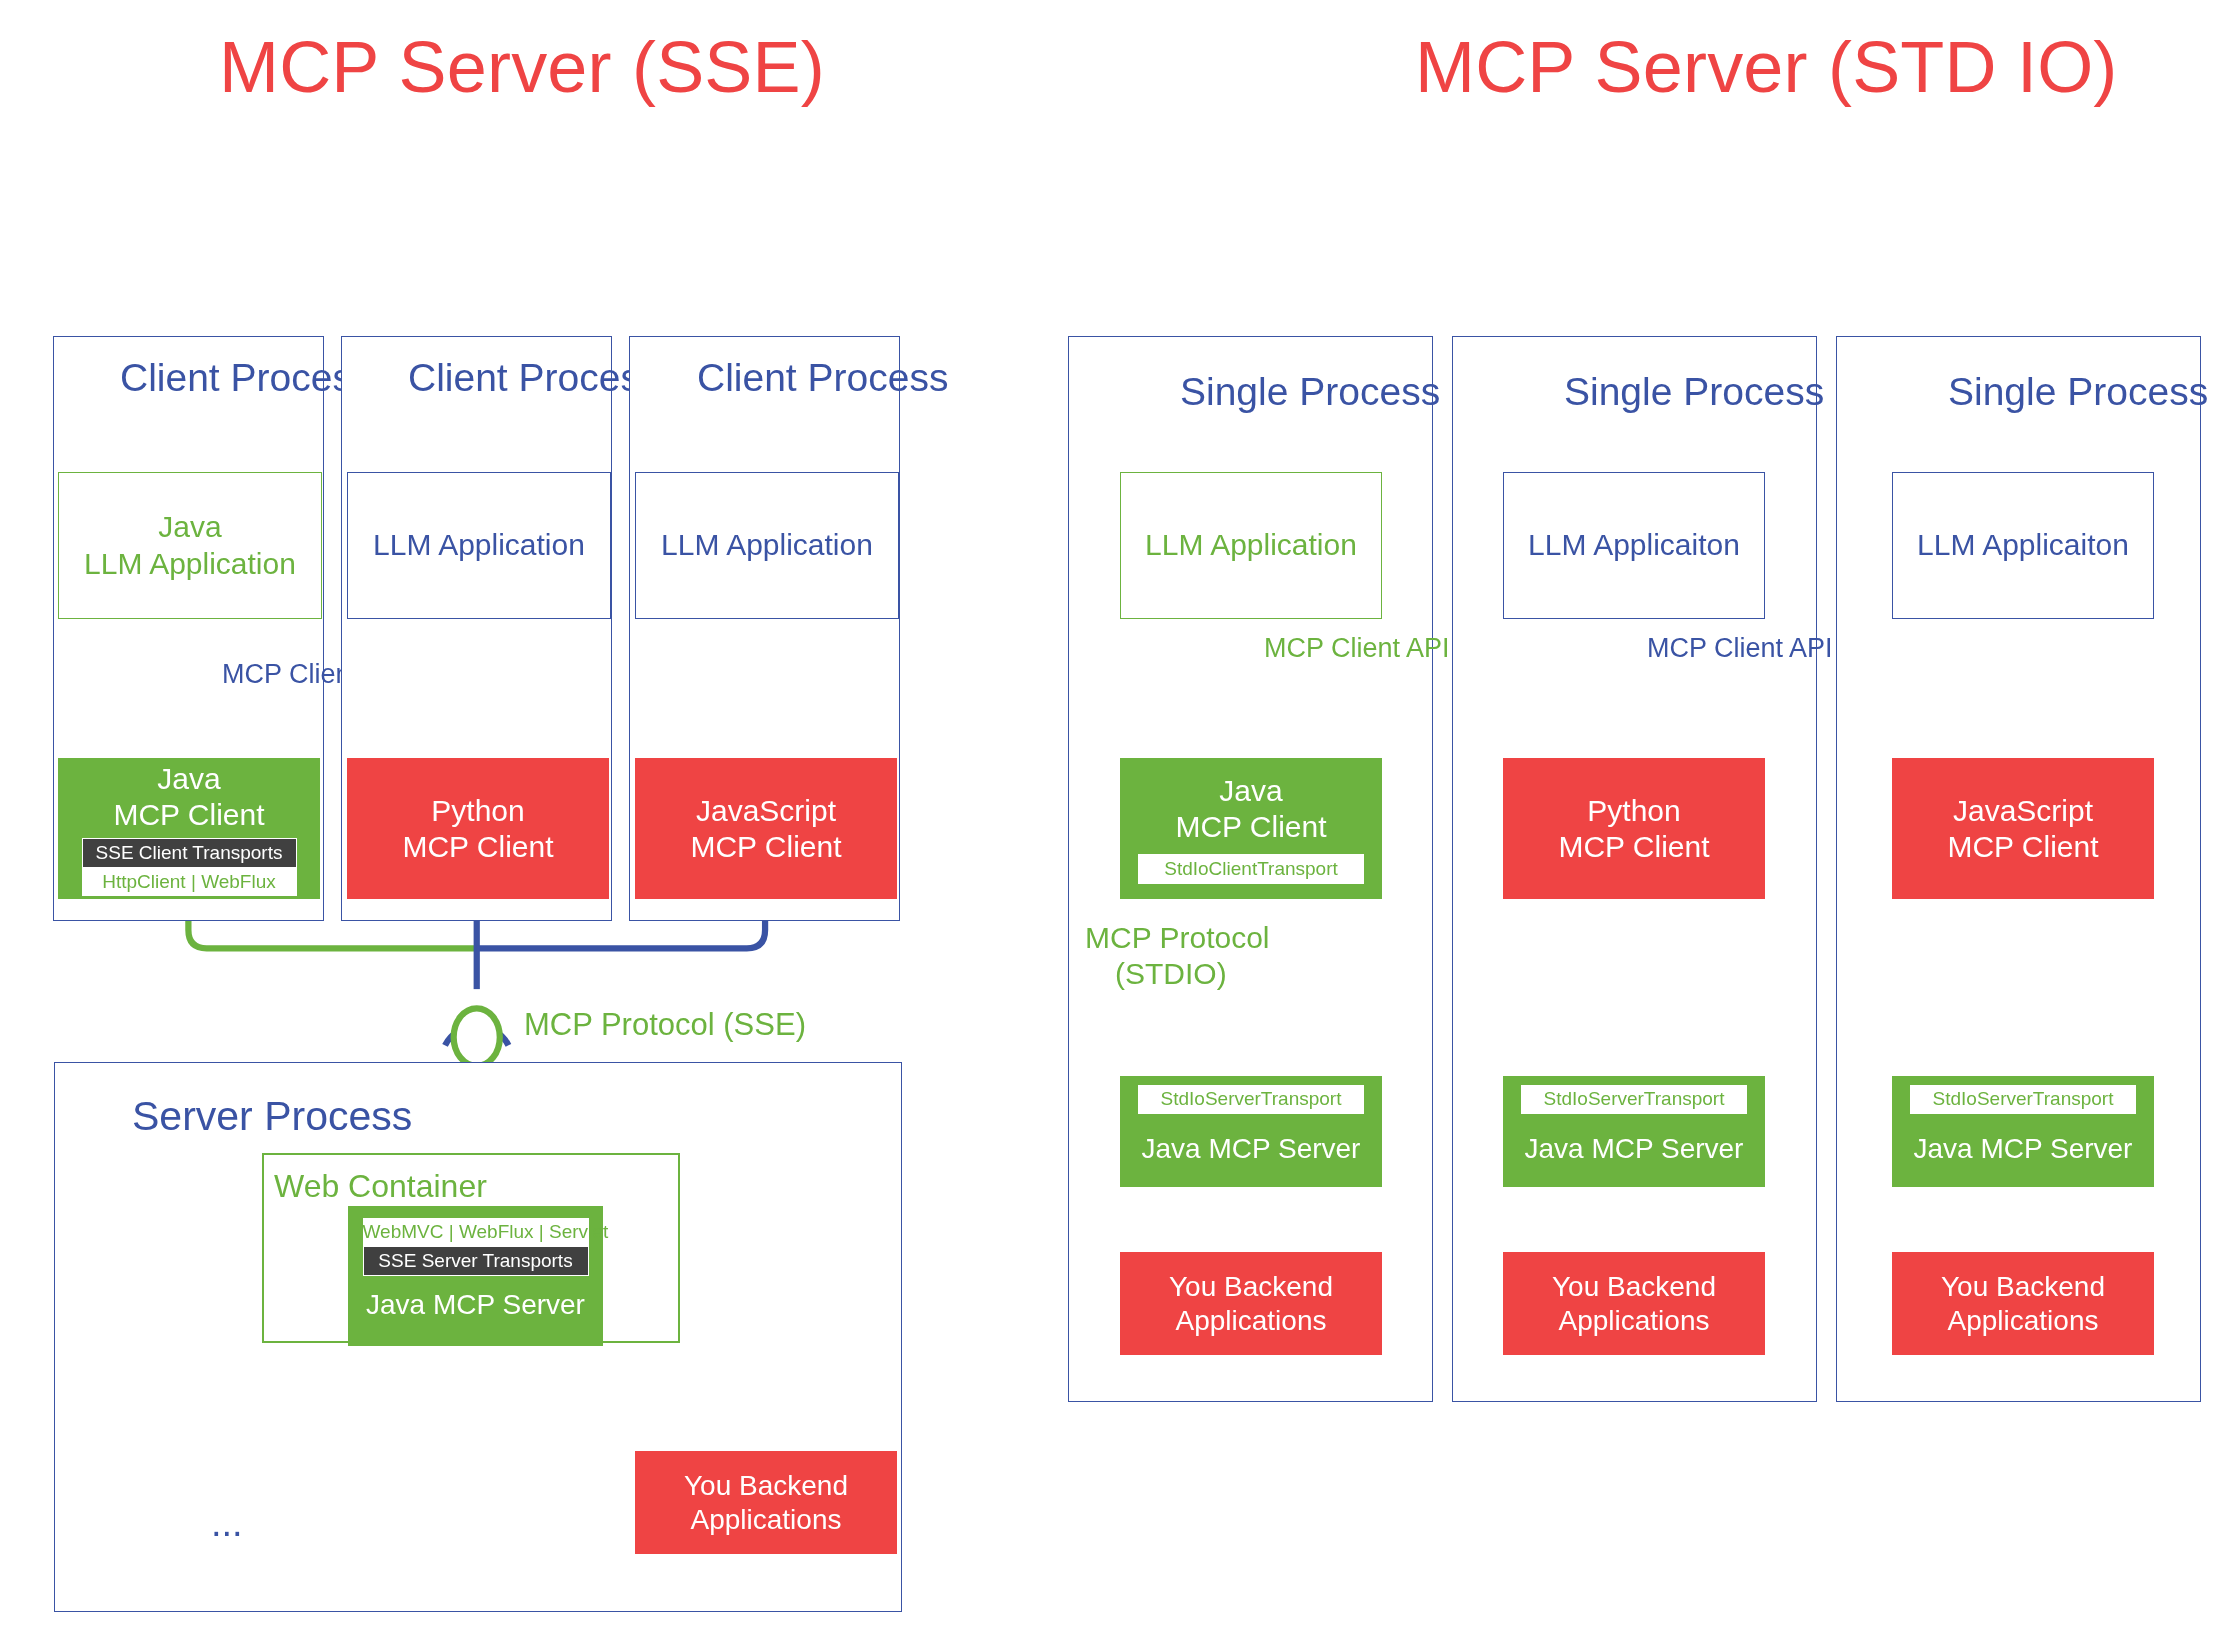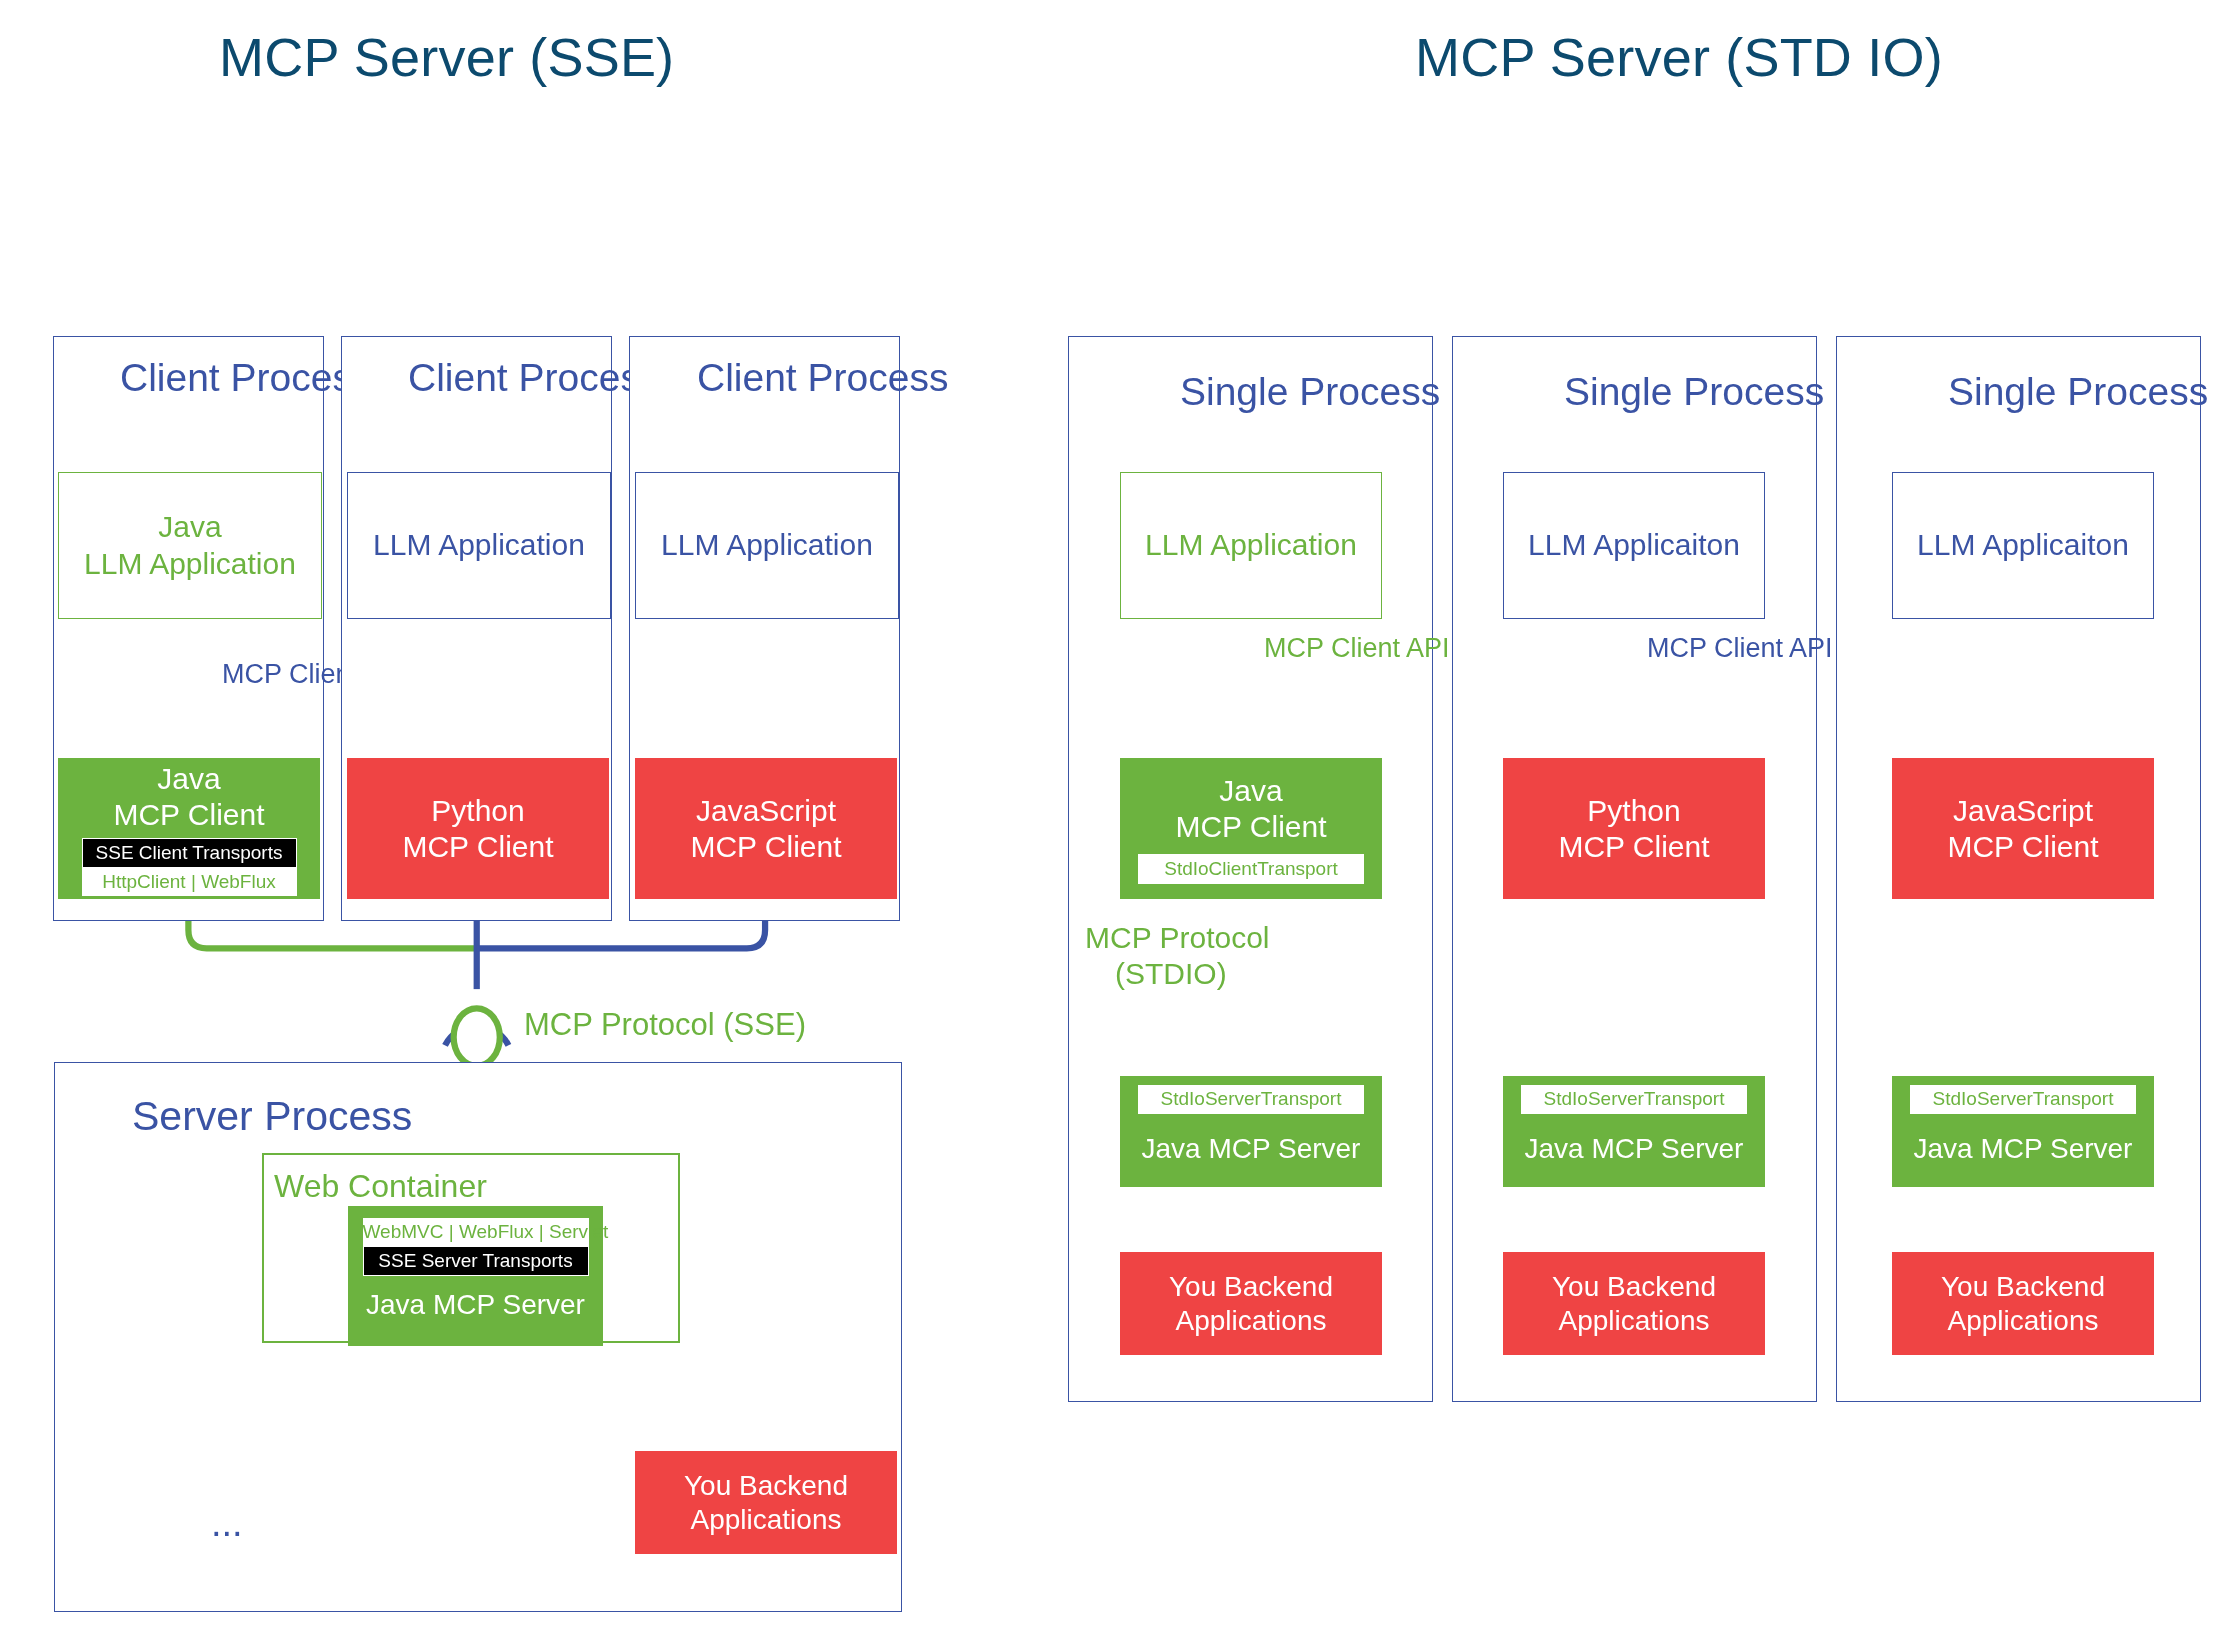--- a/index.html
+++ b/index.html
@@ -6,21 +6,21 @@
   html,body{margin:0;padding:0;background:#ffffff;}
   body{
     font-family:"Liberation Sans", sans-serif;
     width:2239px;height:1650px;position:relative;overflow:hidden;
     -webkit-font-smoothing:antialiased;
   }
   .stage{position:absolute;left:0;top:0;width:2239px;height:1650px;}
 
   
   .title{
-    position:absolute;color:#0c4a6e;font-size:54px;font-weight:400;
+    position:absolute;color:#ef4444;font-size:72px;font-weight:400;
     white-space:nowrap;letter-spacing:0.2px;
   }
 
   
   .proc{
     position:absolute;border:1.9px solid #3A53A4;background:#ffffff;box-sizing:border-box;
   }
   .proc-title{
     position:absolute;color:#3A53A4;font-size:39px;white-space:nowrap;margin-left:48px;
   }
@@ -40,21 +40,21 @@
     display:flex;flex-direction:column;align-items:center;justify-content:center;
     text-align:center;color:#ffffff;line-height:1.2;
   }
   .fbox.green{background:#6CB33F;}
   .fbox.blue{background:#ef4444;}
 
   
   .strip{
     box-sizing:border-box;text-align:center;white-space:nowrap;line-height:1.25;
   }
-  .strip.on-green{background:#000000;color:#ffffff;border:1.4px solid #ffffff;}
+  .strip.on-green{background:#404040;color:#ffffff;border:1.4px solid #ffffff;}
   .strip.on-white{background:#ffffff;color:#6CB33F;}
 
   
   .clabel{position:absolute;white-space:nowrap;font-size:27px;}
   .clabel.blue{color:#3A53A4;}
   .clabel.green{color:#6CB33F;}
 
   
   .ellipsis{position:absolute;color:#3A53A4;font-size:38px;line-height:1;}
   .dbtext{

